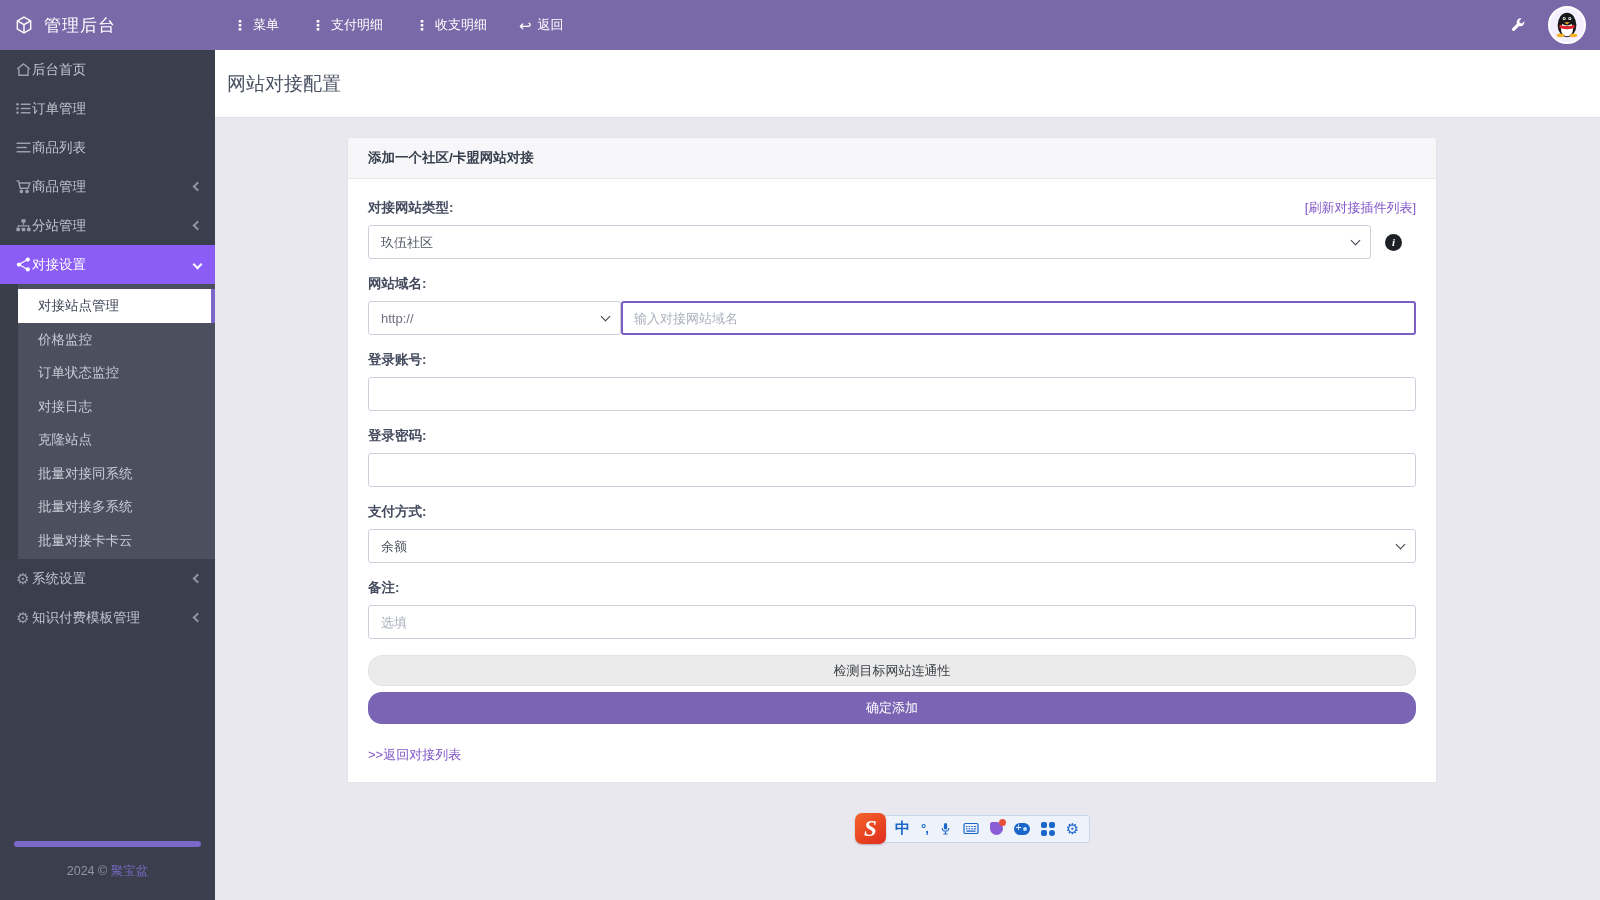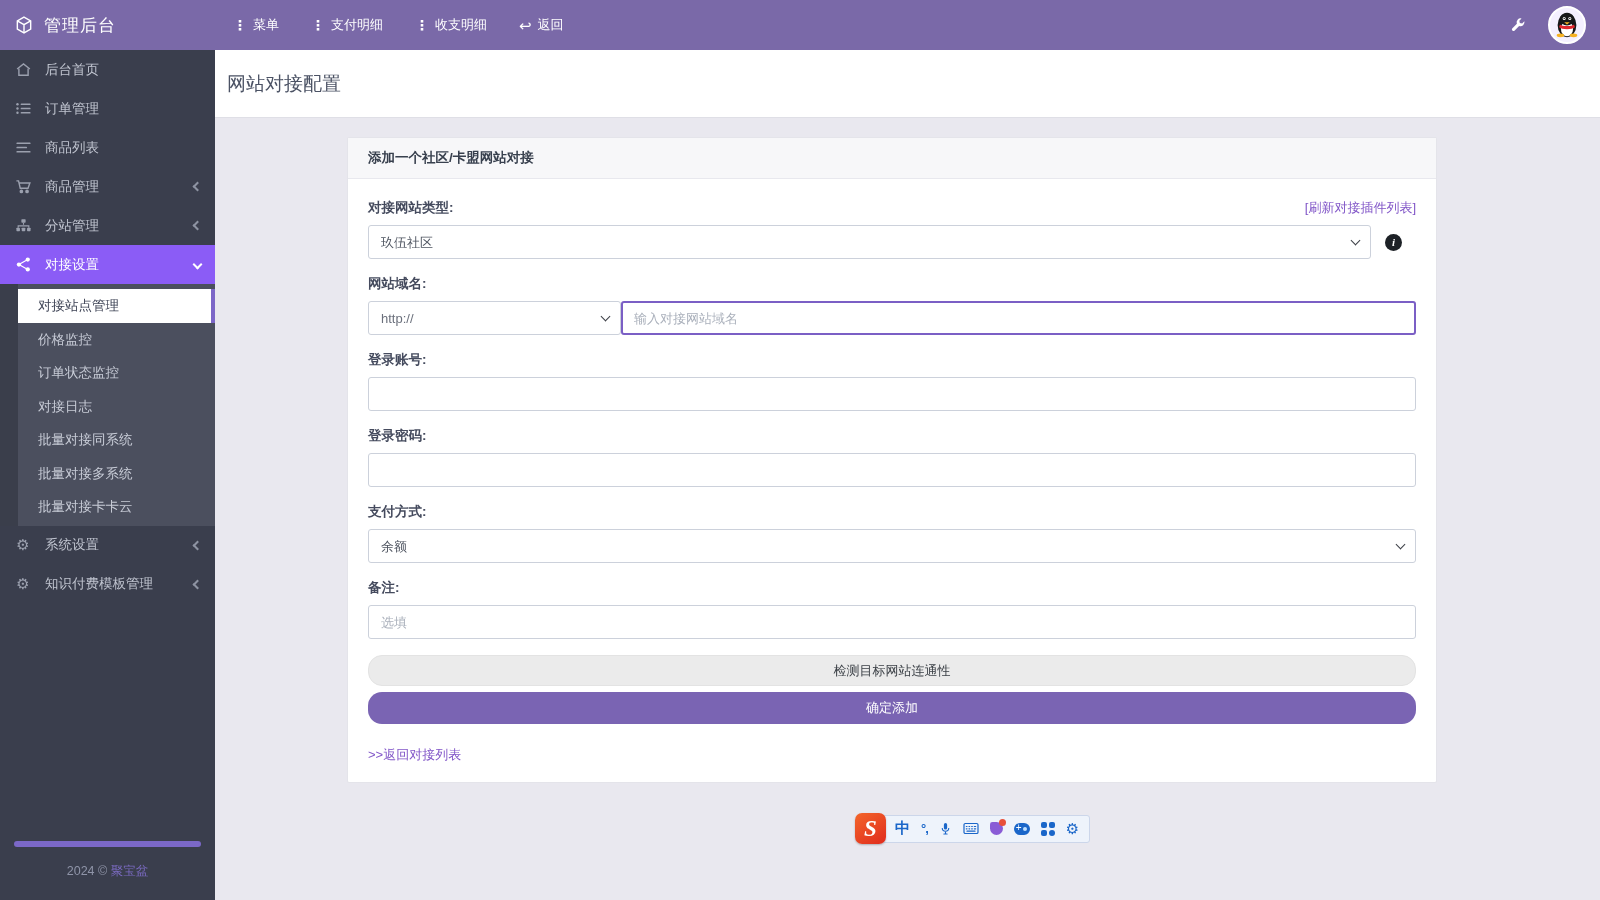--- a/index.html
+++ b/index.html
@@ -31,21 +31,21 @@
   }
   
   .app { display:flex; height:850px; }
   
   .sidebar {
     width:215px; flex:0 0 215px; background:#3a3e4d;
     display:flex; flex-direction:column; position:relative;
   }
   .side-item {
     height:39px; display:flex; align-items:center; padding:0 14px;
-    color:#c1c5d0; cursor:pointer; gap:13px; font-size:13.5px;
+    color:#c1c5d0; cursor:pointer; font-size:13.5px;
   }
   .side-item .sicon { width:18px; display:flex; justify-content:center; color:#9ba0ae; }
   .side-item .chev { margin-left:auto; }
   .side-item.expanded { background:#8b5cf6; color:#ffffff; }
   .side-item.expanded .sicon { color:#ffffff; }
   .chev {
     width:7px; height:7px; border-right:2px solid #8d93a2; border-bottom:2px solid #8d93a2;
     display:inline-block;
   }
   .chev.left  { transform:rotate(135deg); }
@@ -285,20 +285,21 @@
       </span>
       <span>对接设置</span>
       <span class="chev down"></span>
     </div>
 
     <div class="submenu">
       <div class="submenu-item active">对接站点管理</div>
       <div class="submenu-item">价格监控</div>
       <div class="submenu-item">订单状态监控</div>
       <div class="submenu-item">对接日志</div>
+      <div class="submenu-item">克隆站点</div>
       <div class="submenu-item">批量对接同系统</div>
       <div class="submenu-item">批量对接多系统</div>
       <div class="submenu-item">批量对接卡卡云</div>
     </div>
 
     <div class="side-item">
       <span class="sicon" style="font-size:15px;">⚙</span>
       <span>系统设置</span>
       <span class="chev left"></span>
     </div>

